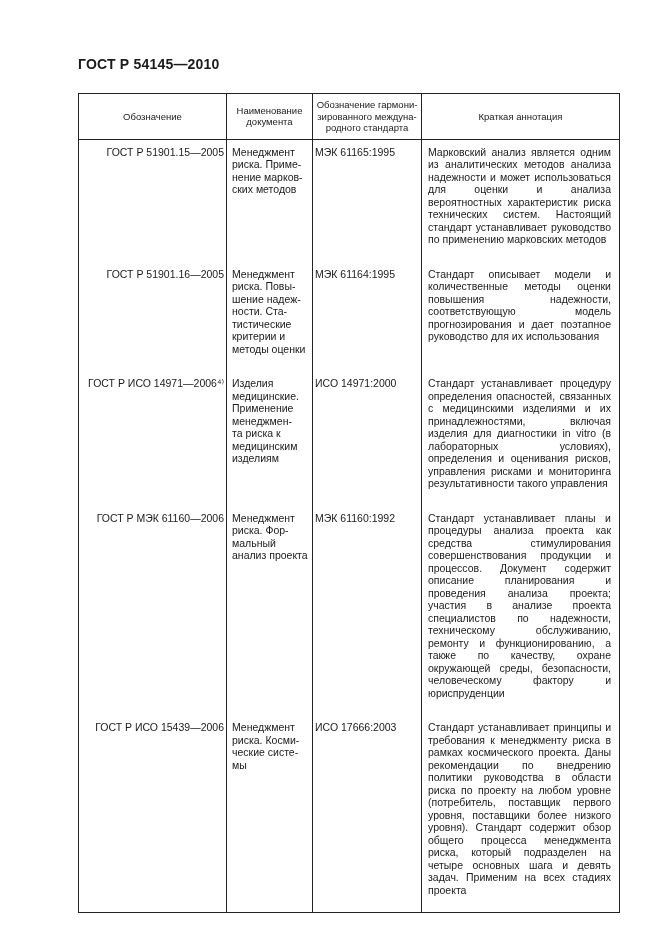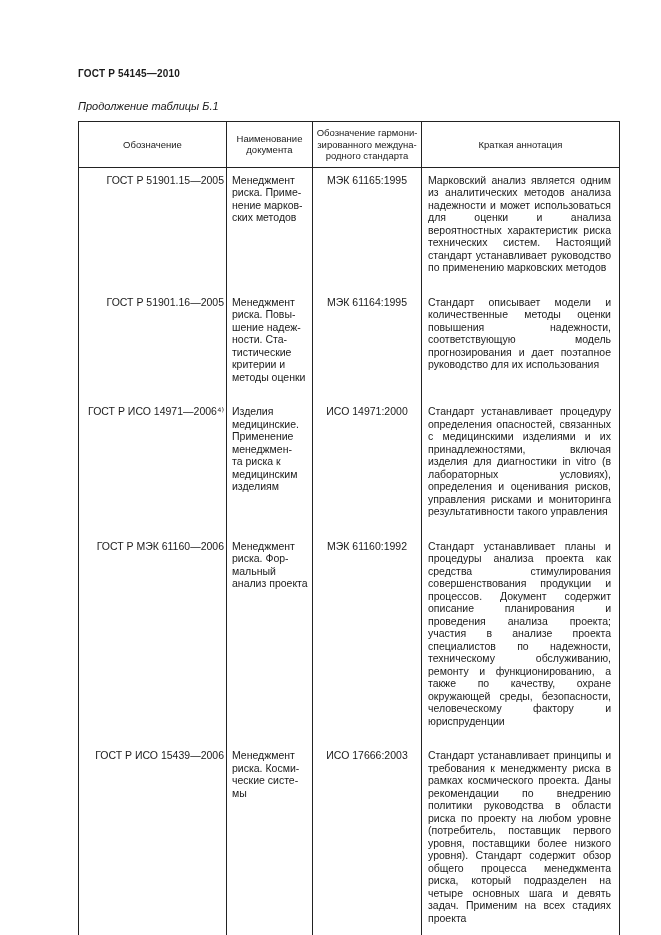--- a/index.html
+++ b/index.html
@@ -12,25 +12,24 @@
     width: 661px;
     height: 935px;
     background: #ffffff;
     box-sizing: border-box;
     padding: 56px 42px 0 78px;
     font-family: "Liberation Sans", "DejaVu Sans", sans-serif;
     color: #1a1a1a;
     overflow: hidden;
   }
   .doc-code {
-    font-size: 10px;
+    font-size: 14px;
     font-weight: bold;
     letter-spacing: 0.2px;
     margin-bottom: 21px;
-    margin-top: 12px;
   }
   .table-caption {
     font-size: 11px;
     font-style: italic;
     margin-bottom: 9px;
   }
   .std-table {
     table-layout: fixed;
     width: 541px;
     border-collapse: collapse;
@@ -60,36 +59,35 @@
   }
   td.designation {
     padding: 6px 2px 16px 6px;
     text-align: right;
   }
   td.doc-name {
     white-space: pre-line;
     padding: 6px 3px 16px 5px;
   }
   td.intl {
-    text-align: center;
+    text-align: left;
     padding: 6px 2px 16px 2px;
   }
   td.annotation {
     text-align: justify;
     padding: 6px 8px 16px 6px;
   }
 </style>
 </head>
 <body>
 
 <div class="page">
 
   <div class="doc-code">ГОСТ Р 54145—2010</div>
 
-  <div class="table-caption">Продолжение таблицы Б.1</div>
 
   <table class="std-table">
     <colgroup>
       <col class="c1">
         <col class="c2">
         <col class="c3">
         <col class="c4">
     </colgroup>
     <thead>
       <tr>

